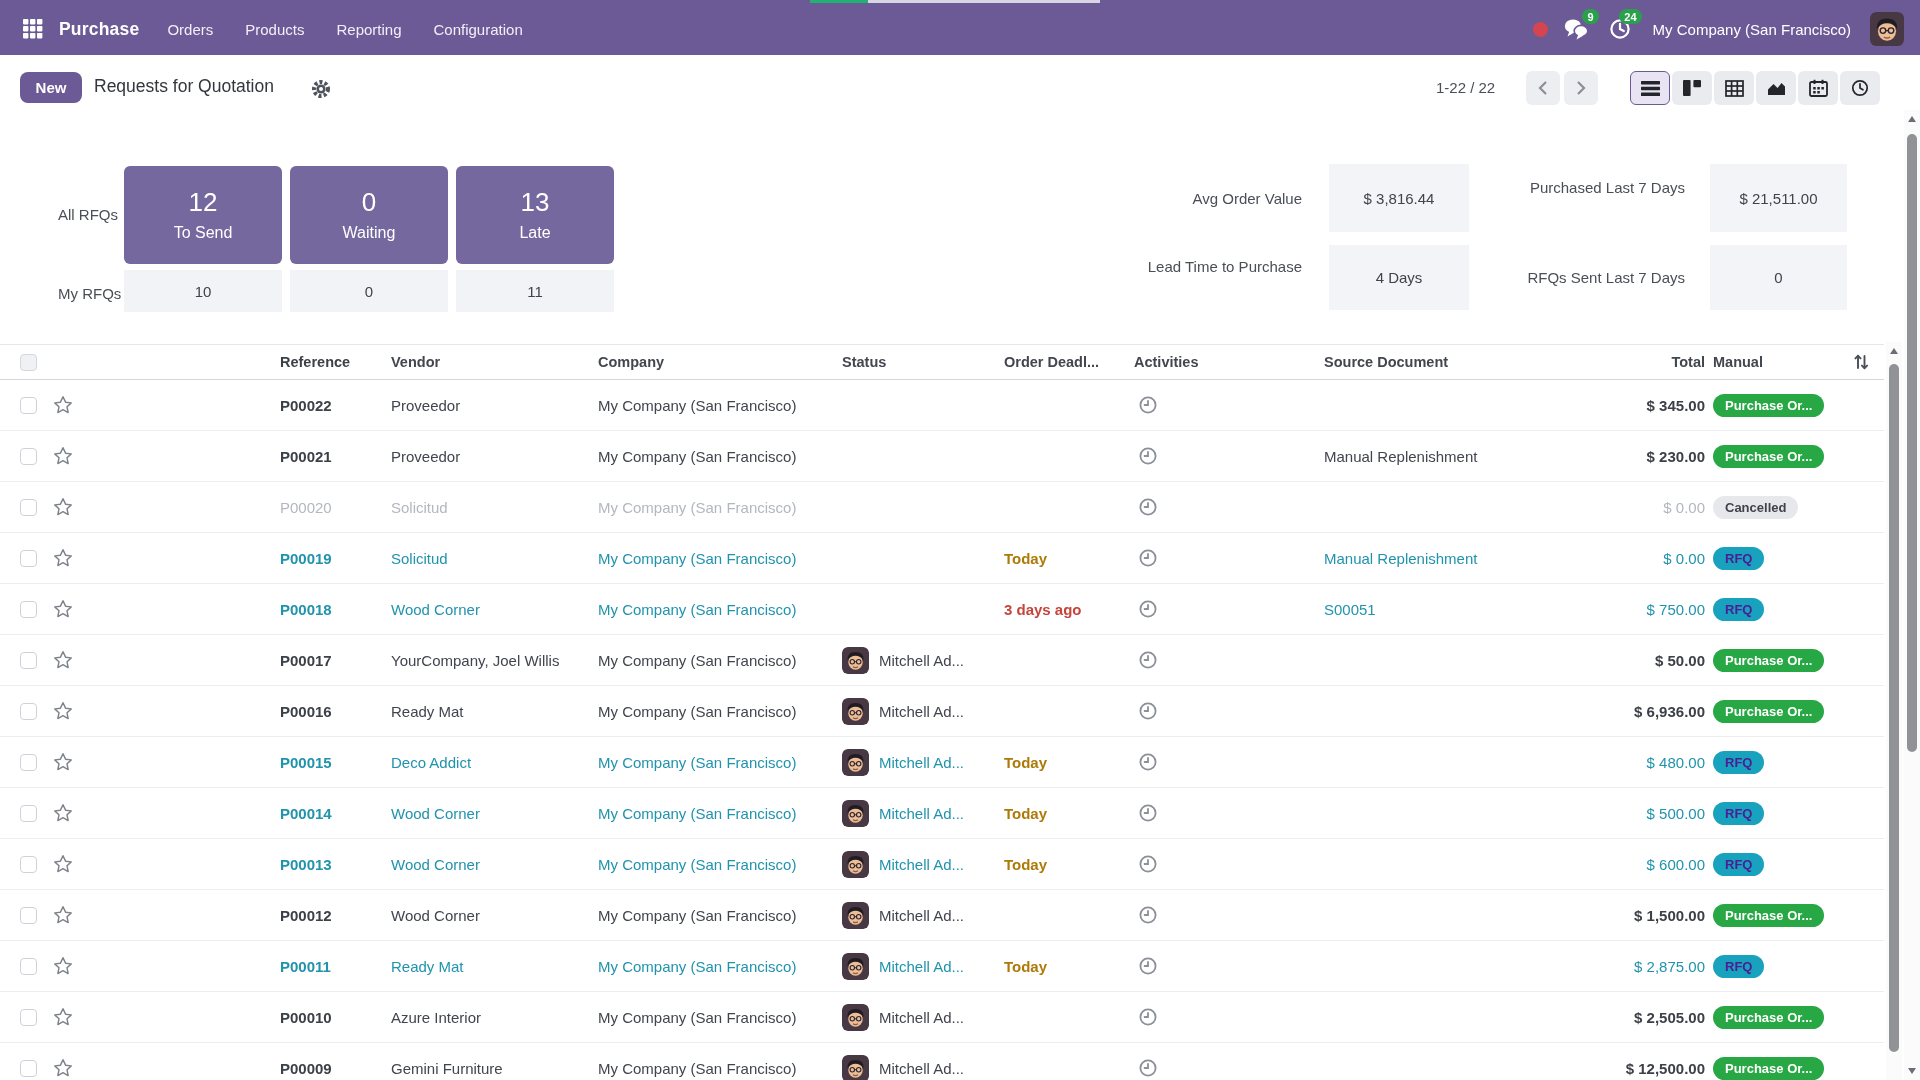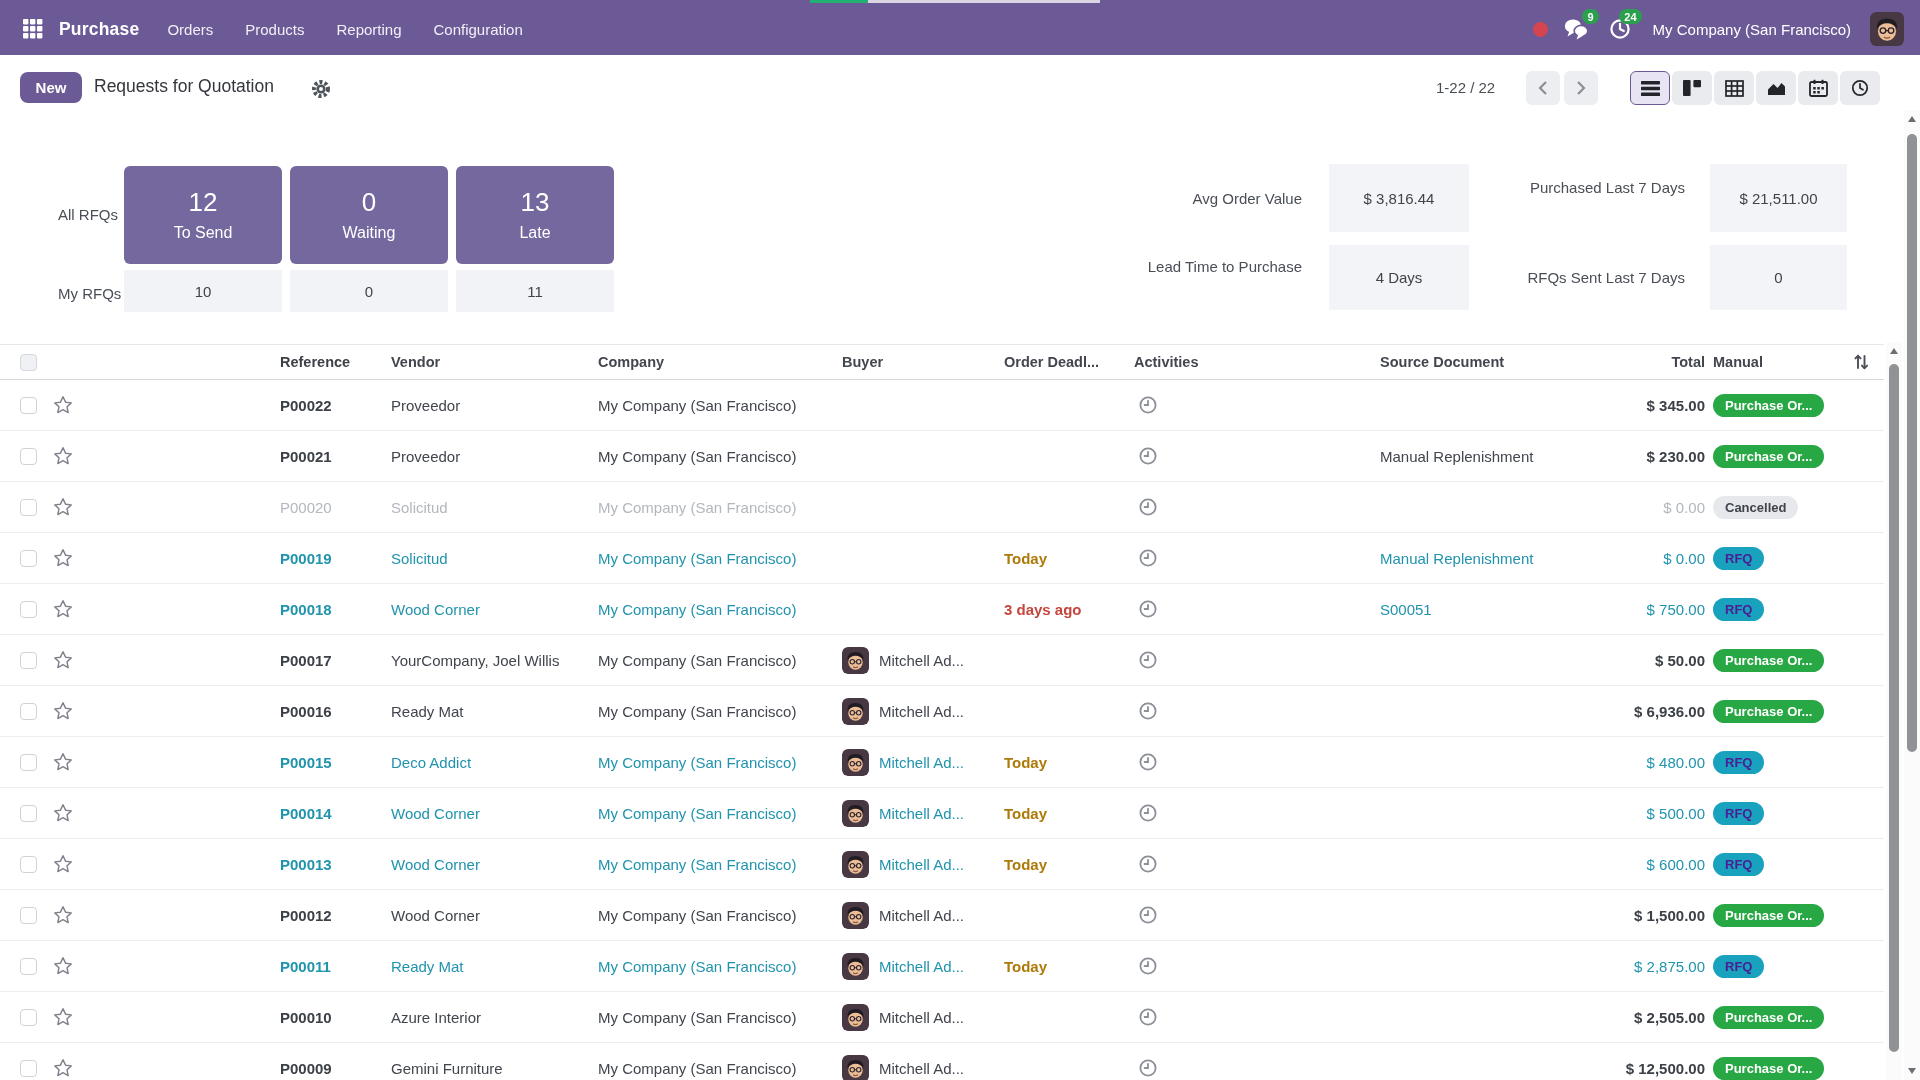--- a/index.html
+++ b/index.html
@@ -76,21 +76,21 @@
                border-top:1px solid #e6e7ea;border-bottom:1px solid #d6d7db;box-sizing:border-box;}
   .list-body{position:absolute;top:380px;left:0;width:1884px;height:700px;overflow:hidden;}
   .trow{position:relative;height:51px;border-bottom:1px solid #ebedf0;background:#fff;cursor:pointer;box-sizing:border-box;}
   .cell{position:absolute;top:0;height:100%;display:flex;align-items:center;font-size:15px;}
   .hcell{position:absolute;top:0;height:100%;display:flex;align-items:center;font-size:14.5px;
          font-weight:700;color:#42464e;cursor:pointer;}
   .c-cb{left:20px;} .c-star{left:52px;}
   .c-ref{left:280px;width:108px;} .c-vendor{left:391px;width:205px;}
   .c-company{left:598px;width:242px;} .c-buyer{left:842px;width:160px;}
   .c-deadline{left:1004px;width:128px;} .c-activity{left:1138px;}
-  .c-source{left:1380px;width:213px;} .c-total{left:1595px;width:110px;justify-content:flex-end;}
+  .c-source{left:1324px;width:213px;} .c-total{left:1595px;width:110px;justify-content:flex-end;}
   .c-status{left:1713px;width:140px;}
   .h-settings{left:1851px;cursor:pointer;}
   .cbx{width:15px;height:15px;border:1px solid #cfd3d9;border-radius:4px;background:#fff;display:inline-block;}
   .hdr-cbx{background:#f0f1f4;border-color:#d4d7db;}
   .c-ref{font-weight:700;color:#3c4047;}
   .total{font-weight:700;color:#3c4047;}
   .tone-muted .t, .tone-muted .c-ref, .tone-muted .total{color:#b3b7be;}
   .tone-muted .c-ref, .tone-muted .total{font-weight:400;}
   .tone-info .t, .tone-info .c-ref, .tone-info .total{color:#2093ad;}
   .tone-info .total{font-weight:400;}
@@ -279,21 +279,21 @@
     <div class="kpi-box kpi-3v">0</div>
   </section>
 
   <div class="list-header">
     <div class="hcell c-cb">
         <span class="cbx hdr-cbx"></span>
       </div>
     <div class="hcell c-ref">Reference</div>
     <div class="hcell c-vendor">Vendor</div>
     <div class="hcell c-company">Company</div>
-    <div class="hcell c-buyer">Buyer</div>
+    <div class="hcell c-buyer">Status</div>
     <div class="hcell c-deadline">Order Deadl...</div>
     <div class="hcell" style="left:1134px;">Activities</div>
     <div class="hcell c-source">Source Document</div>
     <div class="hcell c-total">Total</div>
     <div class="hcell c-status">Manual</div>
     <div class="hcell h-settings">
         <svg width="20" height="20" viewBox="0 0 20 20" fill="none" stroke="#4a4e55" stroke-width="1.9" stroke-linecap="round">
           <line x1="7" y1="4" x2="7" y2="16"></line>
           <polyline points="4.4,6.4 7,3.8 9.6,6.4"></polyline>
           <line x1="13.5" y1="4" x2="13.5" y2="16"></line>

